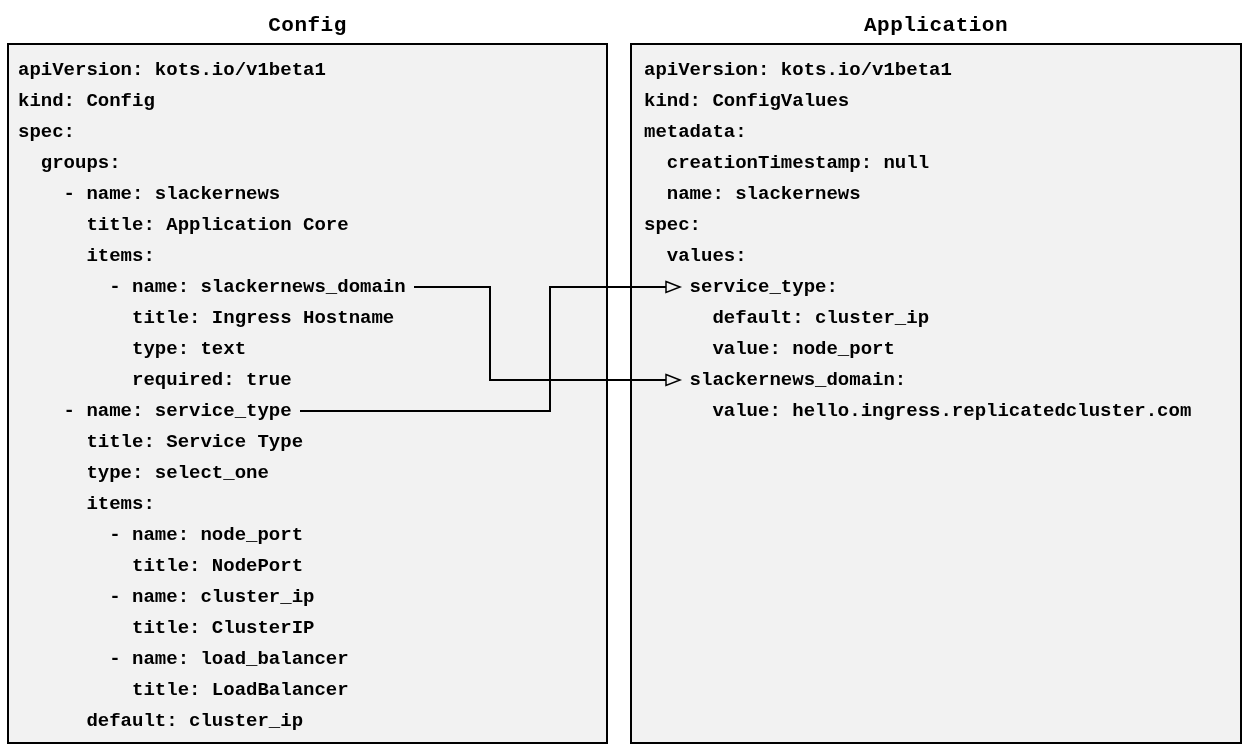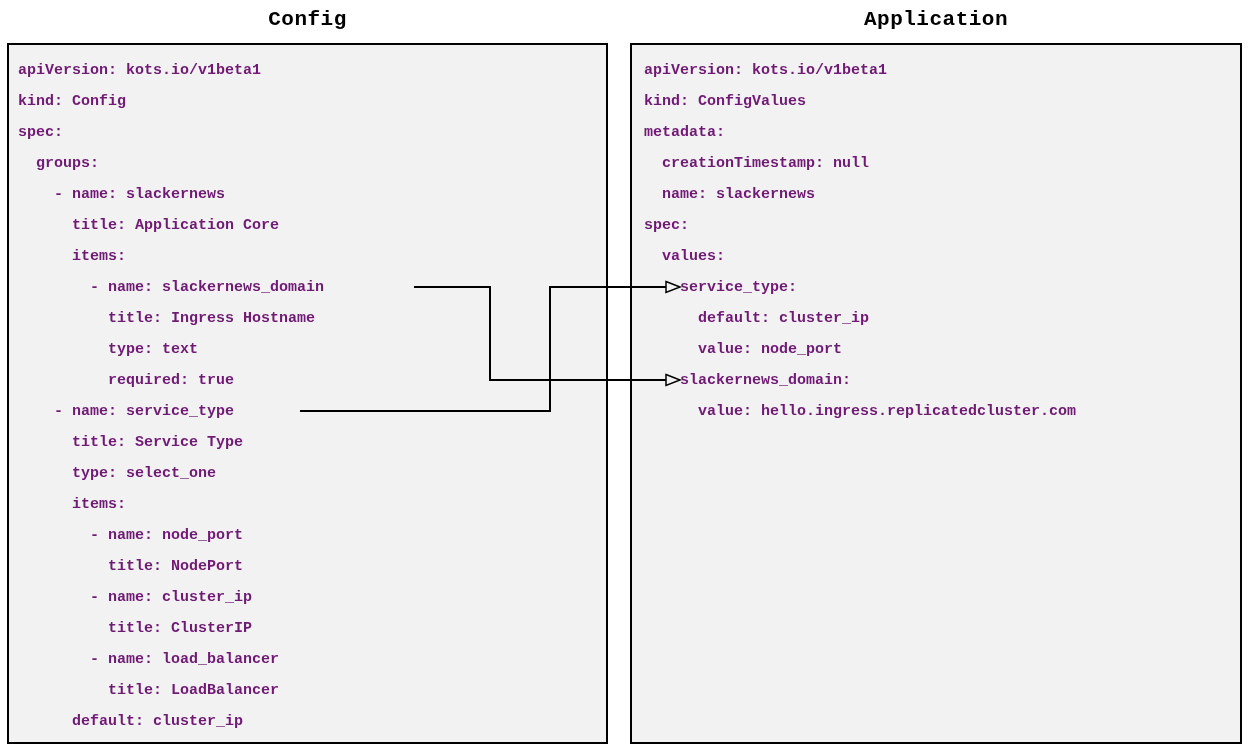--- a/index.html
+++ b/index.html
@@ -10,21 +10,21 @@
   .canvas {
     position: relative;
     width: 1258px;
     height: 756px;
     background: #ffffff;
     overflow: hidden;
     font-family: "Liberation Mono", "DejaVu Sans Mono", monospace;
   }
   .panel-title {
     position: absolute;
-    top: 5px;
+    top: 11px;
     height: 30px;
     line-height: 30px;
     text-align: center;
     font-family: "Liberation Mono", "DejaVu Sans Mono", monospace;
     font-weight: bold;
     font-size: 21px;
     color: #000000;
     letter-spacing: 0.5px;
   }
   .title-left  { left: 7px;   width: 601px; }
@@ -37,23 +37,23 @@
     border: 2px solid #000000;
     box-sizing: border-box;
   }
   .panel-left  { left: 7px;   width: 601px; }
   .panel-right { left: 630px; width: 612px; }
   .panel pre {
     margin: 0;
     padding: 10px 0 0 9px;
     font-family: "Liberation Mono", "DejaVu Sans Mono", monospace;
     font-weight: bold;
-    font-size: 15px;
+    font-size: 19px;
     line-height: 31px;
-    color: #701a75;
+    color: #000000;
     white-space: pre;
   }
   .panel-right pre {
     padding-left: 12px;
   }
   .overlay {
     position: absolute;
     left: 0;
     top: 0;
     width: 1258px;

